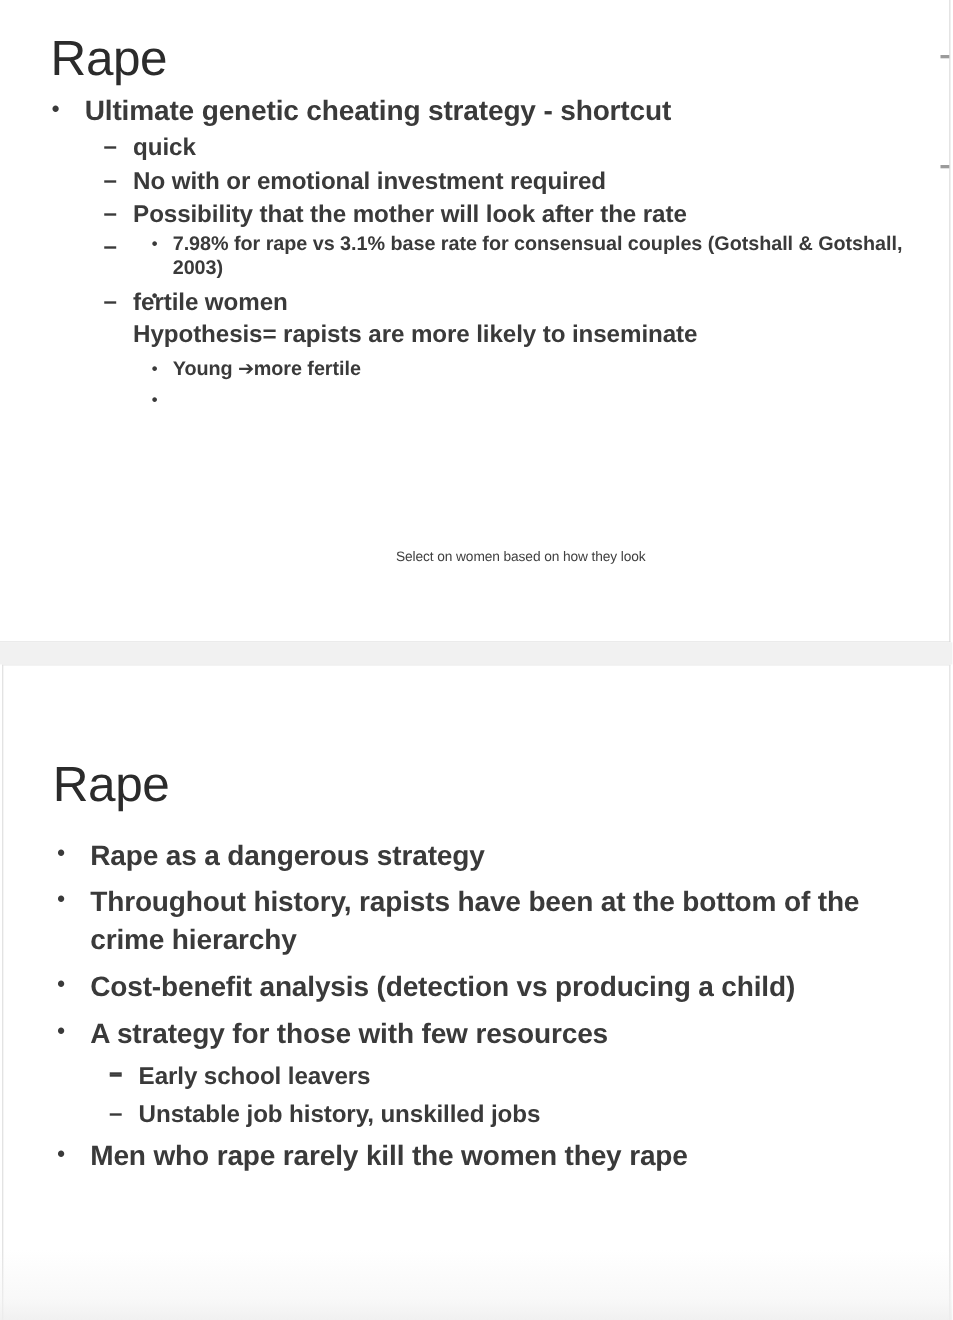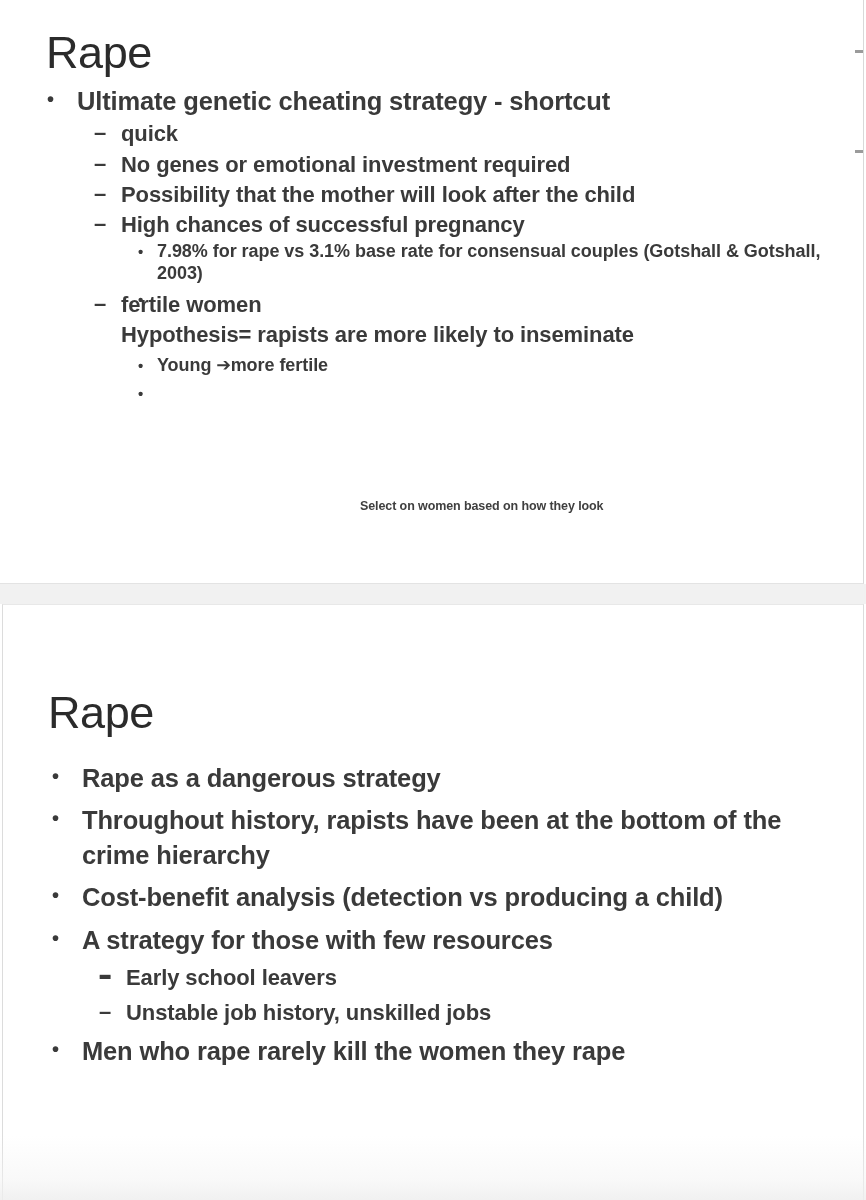--- a/index.html
+++ b/index.html
@@ -157,21 +157,21 @@
   }
 
   .arrow-glyph {
     font-weight: 900;
     font-size: 0.98em;
     letter-spacing: -0.5px;
   }
 
   .inline-note {
     font-size: 12.5px;
-    font-weight: 700;
+    font-weight: 400;
     color: #3f3f3f;
     letter-spacing: -0.1px;
     white-space: nowrap;
   }
 
   .note-abs {
     position: absolute;
   }
 </style>
 </head>
@@ -190,31 +190,30 @@
         <span class="txt">Ultimate genetic cheating strategy - shortcut</span>
       </li>
 
       <li class="li lvl2">
         <span class="mark">–</span>
         <span class="txt">quick</span>
       </li>
 
       <li class="li lvl2">
         <span class="mark">–</span>
-        <span class="txt">No genes or emotional investment required</span>
-      </li>
-
-      <li class="li lvl2">
-        <span class="mark">–</span>
-        <span class="txt">Possibility that the mother will look after the child</span>
-      </li>
-
-      <li class="li lvl2">
-        <span class="mark">–</span>
-        <span class="txt">High chances of successful pregnancy</span>
+        <span class="txt">No with or emotional investment required</span>
+      </li>
+
+      <li class="li lvl2">
+        <span class="mark">–</span>
+        <span class="txt">Possibility that the mother will look after the rate</span>
+      </li>
+
+      <li class="li lvl2">
+        <span class="mark">–</span>
       </li>
 
       <li class="li lvl3" style="width:668px; margin-top:2px;">
         <span class="mark">•</span>
         <span class="txt">7.98% for rape vs 3.1% base rate for consensual couples (Gotshall &amp; Gotshall, 2003)</span>
       </li>
 
       <li class="li lvl3" style="margin-top:4px;">
         <span class="mark">•</span>
       </li>

